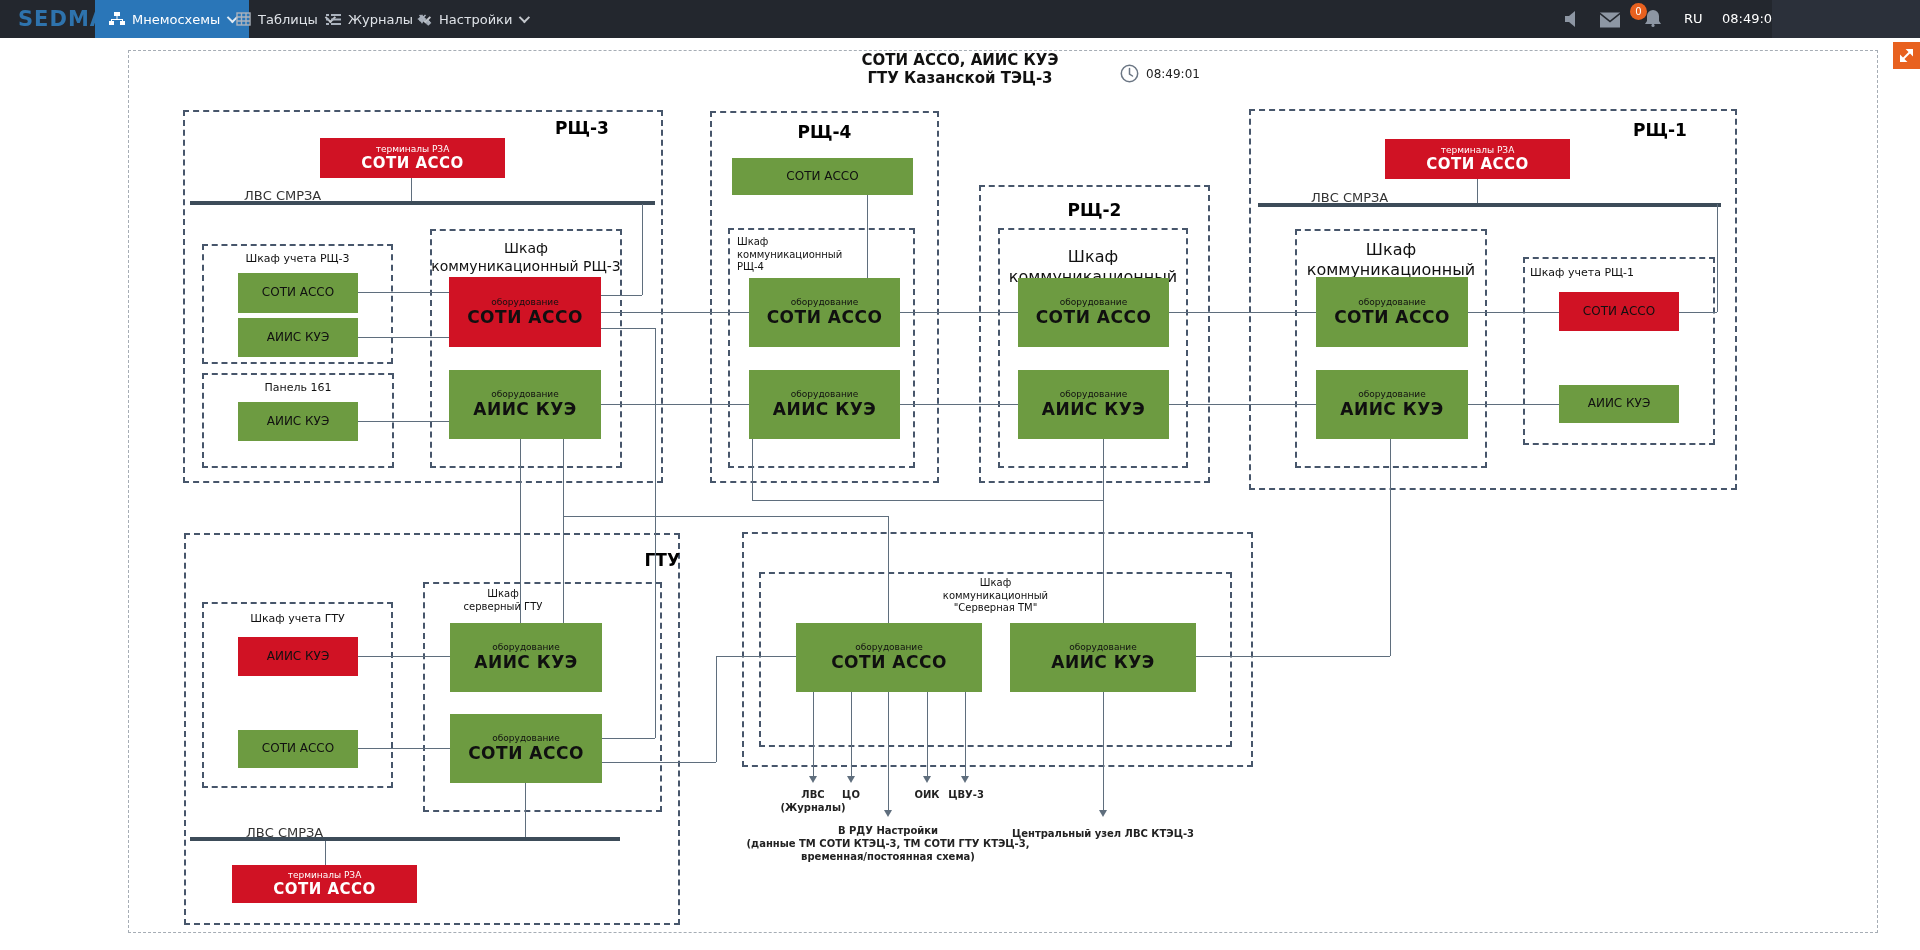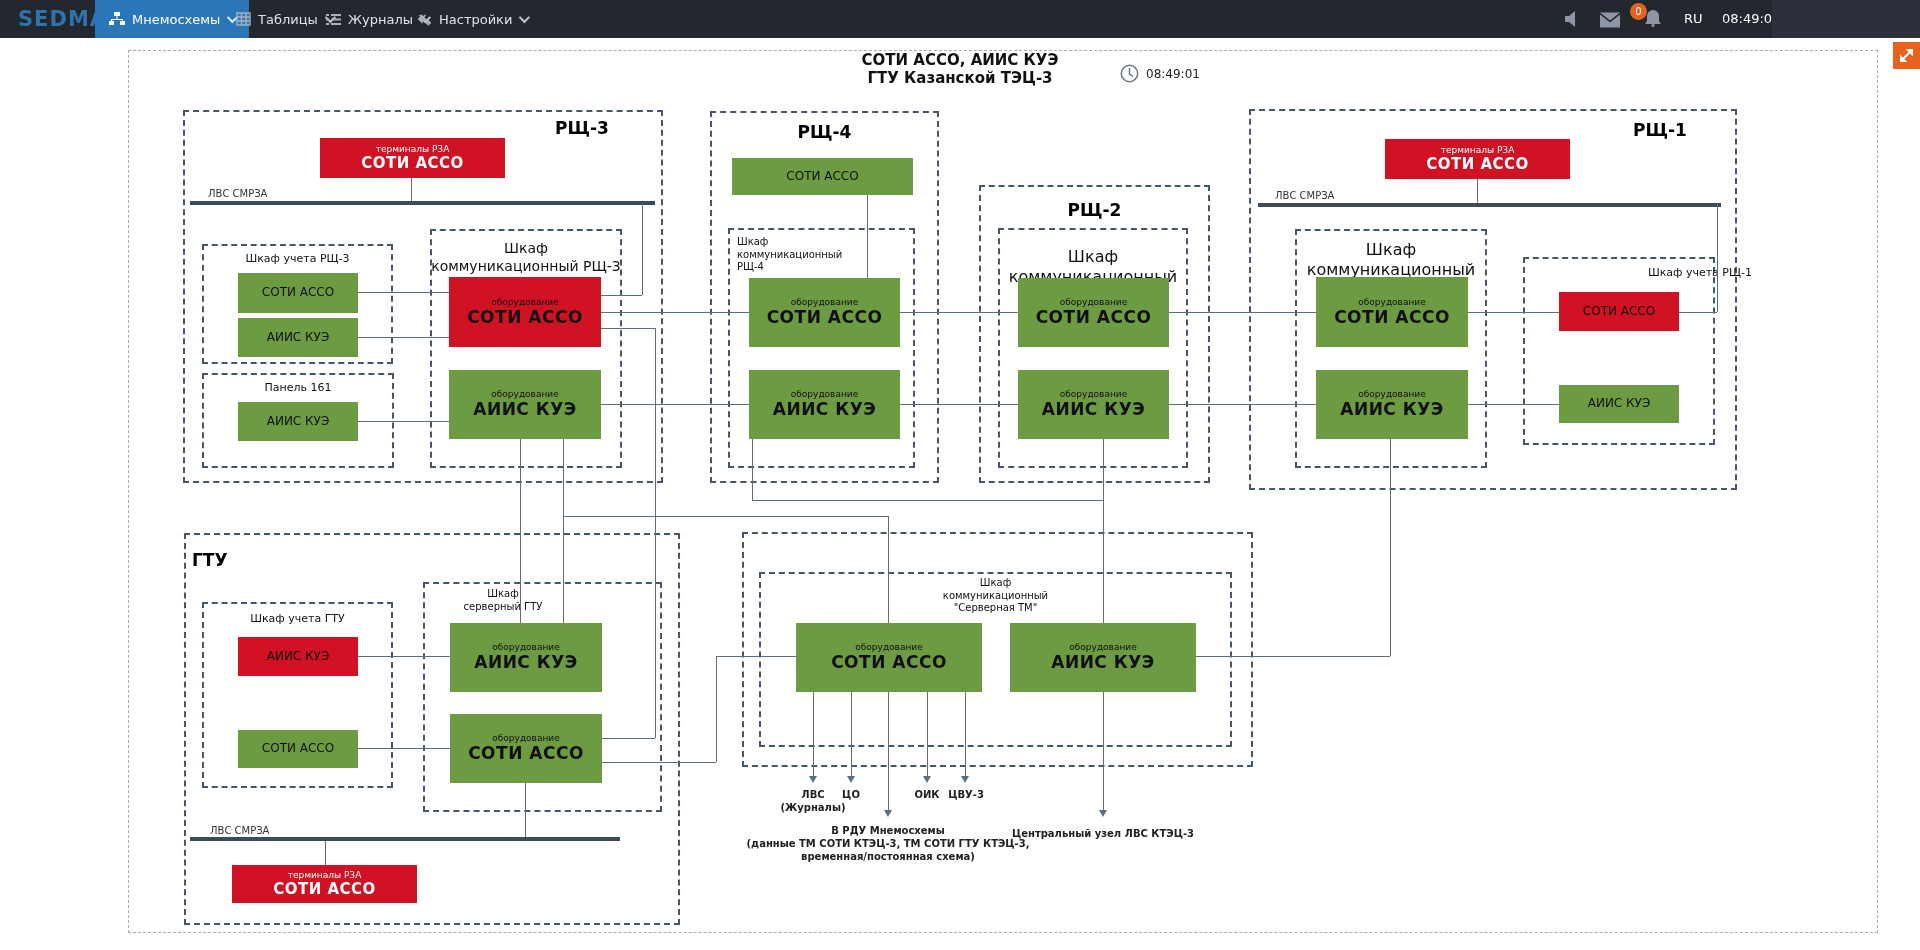--- a/index.html
+++ b/index.html
@@ -31,21 +31,21 @@
   .node.red   { background:var(--red,#d01224); }
   .node .sub  { font-size:9px; }
   .node .main { font-size:17px; font-weight:bold; letter-spacing:.5px; }
   .node.small .main { font-size:12px; font-weight:normal; letter-spacing:0; }
   .node.term { color:#fff; }
   .node.term .sub { font-size:9px; }
   .node.term .main { font-size:15px; }
   .hline { position:absolute; height:1px; background:#5f6e7d; }
   .vline { position:absolute; width:1px;  background:#5f6e7d; }
   .bus   { position:absolute; height:4px; background:#3d4c59; }
-  .tag   { position:absolute; font-size:10px; color:#333; }
+  .tag   { position:absolute; font-size:13px; color:#333;margin-left:36px; }
   .out-label { position:absolute; font-size:10px; font-weight:bold; color:#222; text-align:center; white-space:pre-line; line-height:1.3; }
   .arr { position:absolute; width:0; height:0; border-left:4px solid transparent; border-right:4px solid transparent; border-top:7px solid #5f6e7d; }
   .fs-btn { position:absolute; left:1893px; top:42px; width:27px; height:27px; background:var(--orange,#e8611f); display:flex; align-items:center; justify-content:center; cursor:pointer; }
 </style>
 </head>
 <body>
 
 <div class="app">
 
   <div class="topbar">
@@ -238,30 +238,30 @@
   <div class="node green" style="left:1316px;top:277px;width:152px;height:70px;">
     <span class="sub">оборудование</span>
     <span class="main">СОТИ АССО</span>
   </div>
   <div class="node green" style="left:1316px;top:370px;width:152px;height:69px;">
     <span class="sub">оборудование</span>
     <span class="main">АИИС КУЭ</span>
   </div>
 
   <div class="cab" style="left:1523px;top:257px;width:192px;height:188px;"></div>
-  <div class="cab-label" style="left:1560px;top:266px;width:192px;text-align:right;">Шкаф учета РЩ-1</div>
+  <div class="cab-label" style="left:1486px;top:266px;width:192px;">Шкаф учета РЩ-1</div>
   <div class="node small red" style="left:1559px;top:292px;width:120px;height:39px;">
       <span class="main">СОТИ АССО</span>
     </div>
   <div class="node small green" style="left:1559px;top:385px;width:120px;height:38px;">
       <span class="main">АИИС КУЭ</span>
     </div>
 
   <div class="sec" style="left:184px;top:533px;width:496px;height:392px;"></div>
-  <div class="sec-title" style="left:192px;top:550px;width:496px;text-align:left;">ГТУ</div>
+  <div class="sec-title" style="left:184px;top:550px;width:496px;text-align:right;">ГТУ</div>
 
   <div class="cab" style="left:202px;top:602px;width:191px;height:186px;"></div>
   <div class="cab-label" style="left:202px;top:612px;width:191px;">Шкаф учета ГТУ</div>
   <div class="node small red" style="left:238px;top:637px;width:120px;height:39px;">
       <span class="main">АИИС КУЭ</span>
     </div>
   <div class="node small green" style="left:238px;top:730px;width:120px;height:38px;">
       <span class="main">СОТИ АССО</span>
     </div>
 
@@ -347,18 +347,18 @@
   <div class="vline" style="left:965px;top:692px;height:84px;"></div>
   <div class="arr" style="left:961px;top:776px;"></div>
   <div class="vline" style="left:1103px;top:692px;height:118px;"></div>
   <div class="arr" style="left:1099px;top:810px;"></div>
 
   <div class="out-label" style="left:763px;top:788px;width:100px;">ЛВС
 (Журналы)</div>
   <div class="out-label" style="left:831px;top:788px;width:40px;">ЦО</div>
   <div class="out-label" style="left:907px;top:788px;width:40px;">ОИК</div>
   <div class="out-label" style="left:940px;top:788px;width:52px;">ЦВУ-3</div>
-  <div class="out-label" style="left:738px;top:824px;width:300px;">В РДУ Мнемосхемы
+  <div class="out-label" style="left:738px;top:824px;width:300px;">В РДУ Настройки
 (данные ТМ СОТИ КТЭЦ-3, ТМ СОТИ ГТУ КТЭЦ-3,
 временная/постоянная схема)</div>
   <div class="out-label" style="left:1003px;top:827px;width:200px;">Центральный узел ЛВС КТЭЦ-3</div>
 
 </div>
 
 </body></html>

